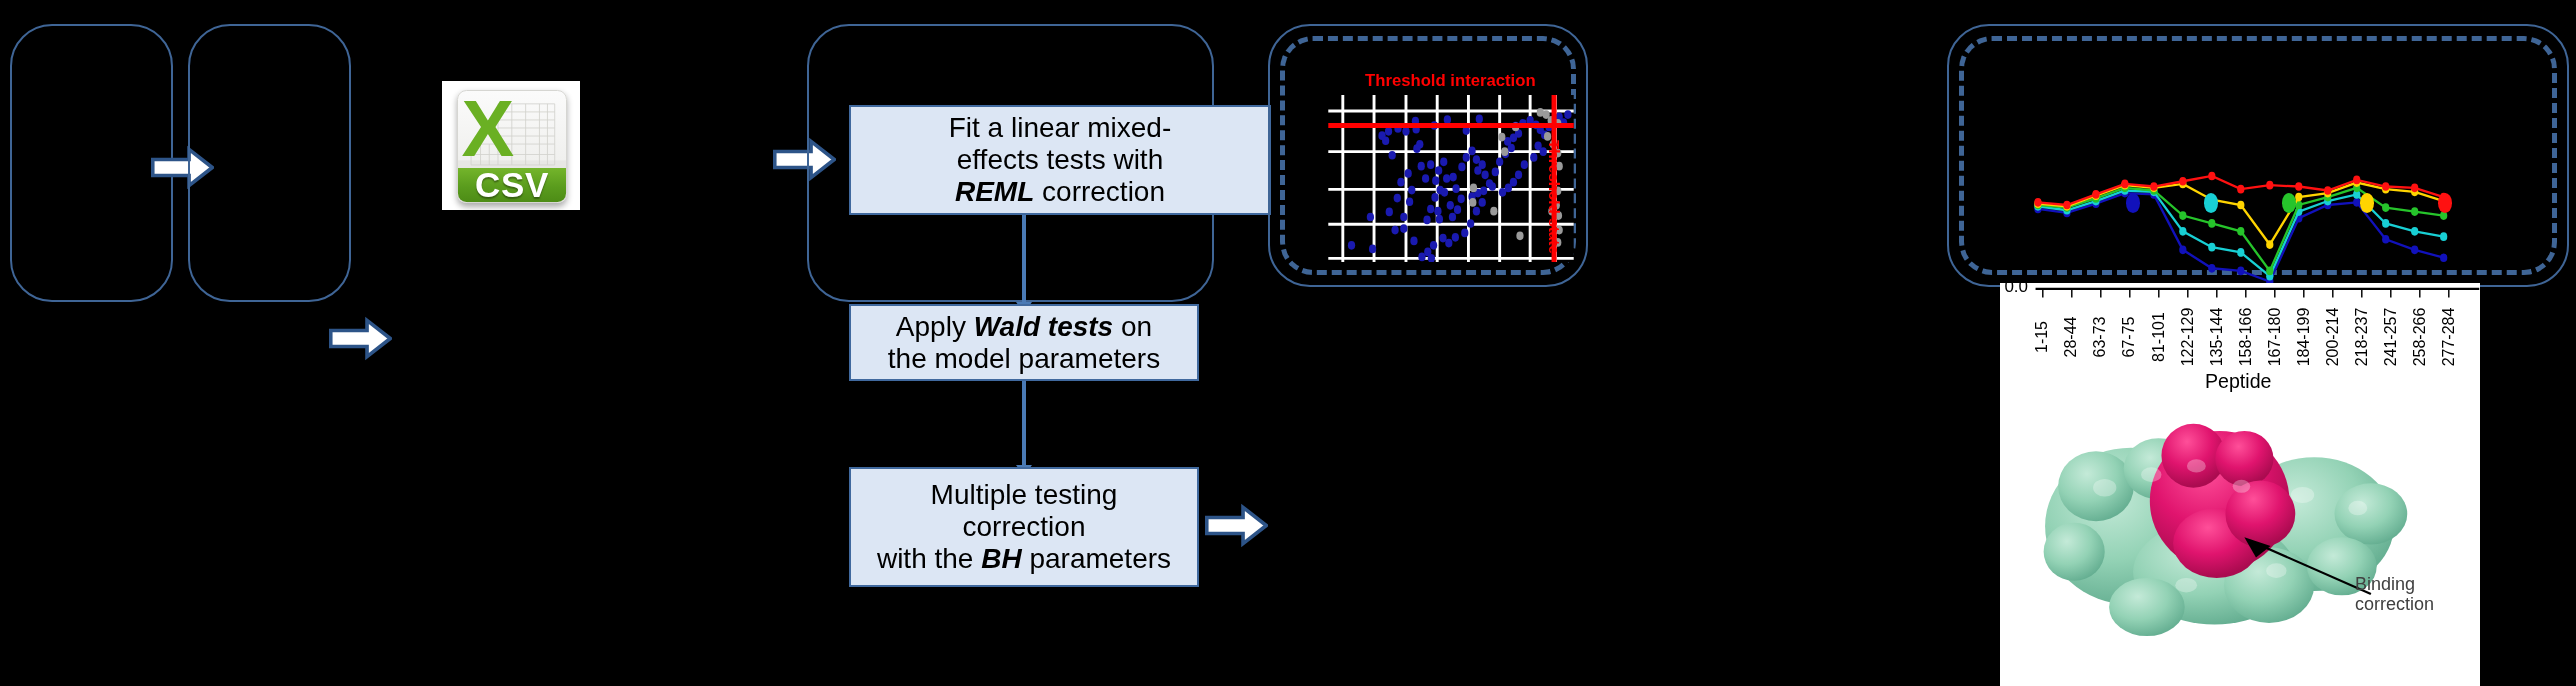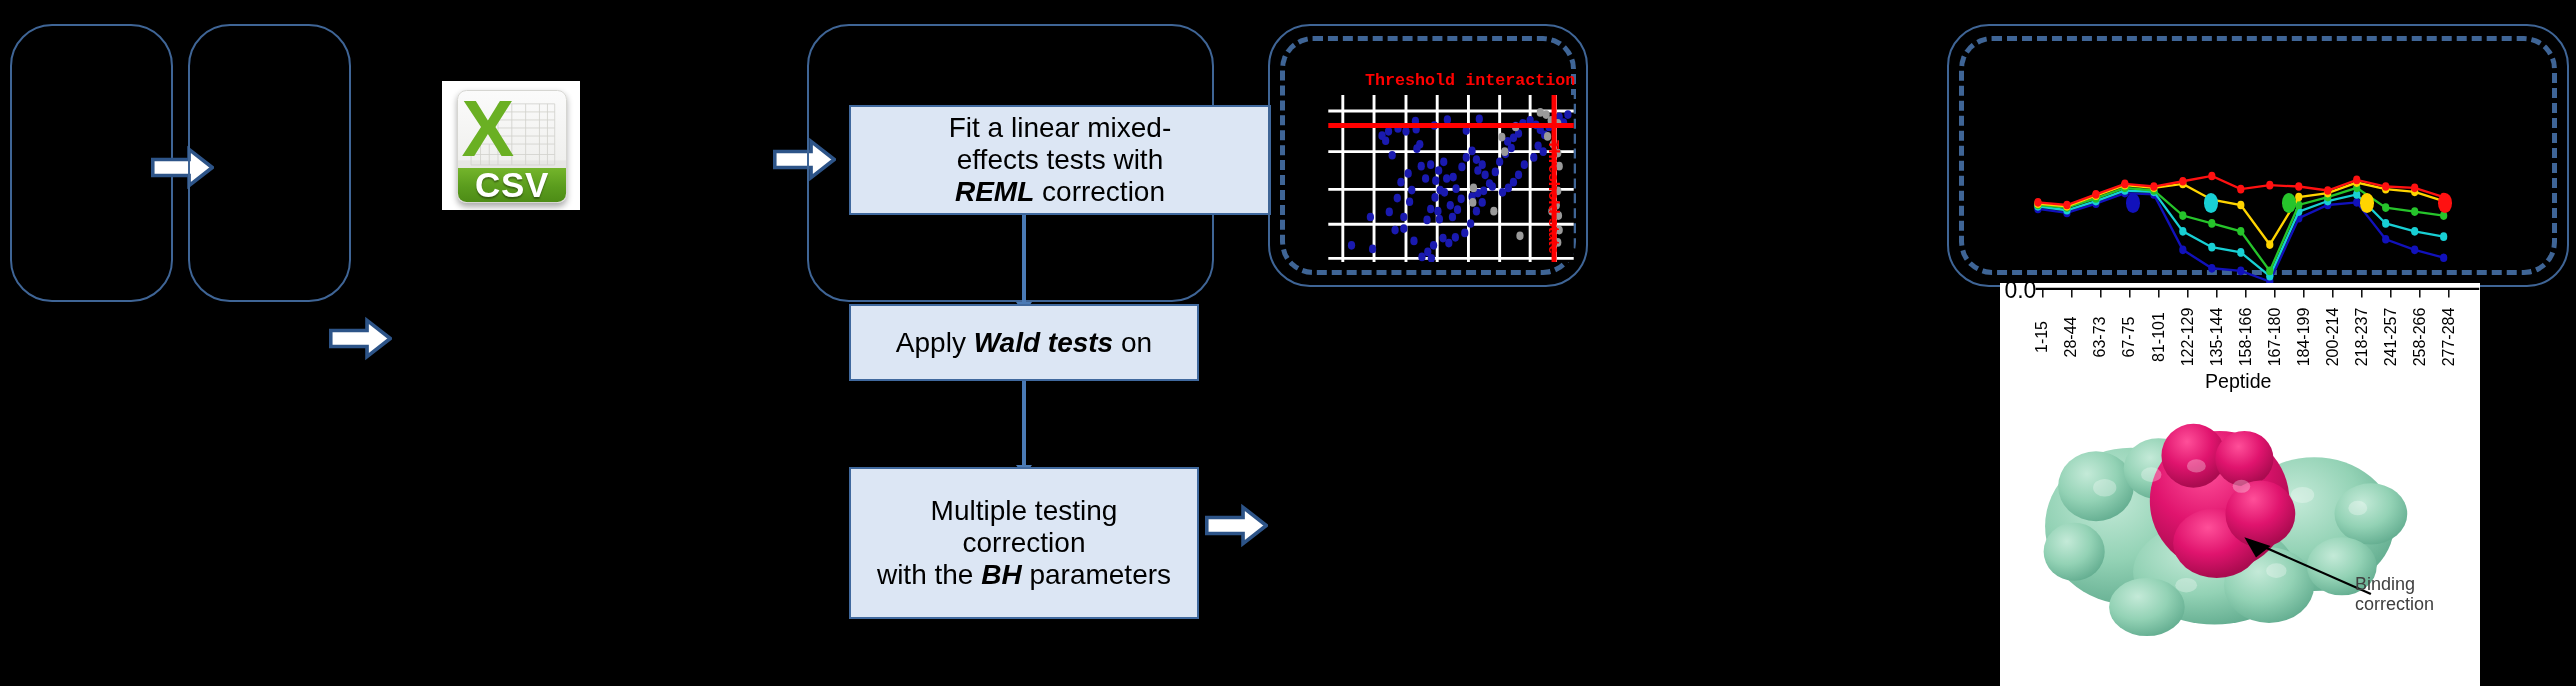--- a/index.html
+++ b/index.html
@@ -38,35 +38,35 @@
      font-family:"Liberation Sans",sans-serif;text-align:center;}
   #csv-band{position:absolute;left:0;bottom:0;width:100%;height:31%;
      background:linear-gradient(180deg,#74b52b 0%,#5a9c1d 55%,#4d8c16 100%);
      display:flex;align-items:center;justify-content:center;}
   #csv-band span{color:#fff;font-weight:bold;font-size:35px;letter-spacing:0.7px;
      text-shadow:0 1.5px 1.5px rgba(0,0,0,.35);font-family:"Liberation Sans",sans-serif;}
 
   
   #volcano-wrap{position:absolute;}
   #volcano-title{position:absolute;color:#ff0000;font-weight:bold;
-     font-size:16.7px;white-space:nowrap;font-family:Liberation Mono, monospace;}
+     font-size:16.7px;white-space:nowrap;font-family:Liberation Sans, sans-serif;}
   #volcano-vtitle{position:absolute;color:#ff0000;font-weight:bold;font-size:15.3px;
      white-space:nowrap;transform:rotate(90deg);transform-origin:left top;}
   #volcano-plot{position:absolute;}
 
   
   #pep-card{position:absolute;background:#ffffff;overflow:hidden;}
   #pep-lines{position:absolute;left:0;top:0;}
   #pep-legend{position:absolute;display:flex;}
   #pep-legend i{display:block;width:14px;height:19.6px;border-radius:50%;}
   #pep-ticklabels{position:absolute;display:flex;}
   #pep-ticklabels span{font-size:16px;color:#000;white-space:nowrap;
      transform:rotate(-90deg);transform-origin:center center;}
   #pep-axis-label{position:absolute;font-size:19.6px;color:#000;}
-  #pep-zero{position:absolute;font-size:23px;color:#000;}
+  #pep-zero{position:absolute;font-size:17px;color:#000;}
   #binding-label{position:absolute;font-size:18px;color:#404040;line-height:1.12;}
 </style>
 </head>
 <body>
 
 <div class="panel" id="panel-data" style="left:10.2px;top:24px;width:163px;height:278px;"></div>
 
 <div class="arrow" style="left:151px;top:145px;width:63px;height:45px;">
   <svg width="63" height="45" viewBox="0 0 86 62">
     <path d="M2 20 H52 V6 L84 31 L52 56 V42 H2 Z" fill="#ffffff" stroke="#2d5488" stroke-width="5"></path>
@@ -127,28 +127,29 @@
   </div>
 </div>
 
 <div class="connector" style="left:1022px;top:215px;height:89px;">
   <div class="head"></div>
 </div>
 
 <div class="flowbox" style="left:849px;top:304px;width:350px;height:77px;font-size:28px;">
   <div class="txt">
     <span>Apply </span><b>Wald tests</b><span> on</span><br>
+    <span>the model parameters</span>
   </div>
 </div>
 
 <div class="connector" style="left:1022px;top:381px;height:86px;">
   <div class="head"></div>
 </div>
 
-<div class="flowbox" style="left:849px;top:467px;width:350px;height:152px;font-size:28px;">
+<div class="flowbox" style="left:849px;top:467px;width:350px;height:120px;font-size:28px;">
   <div class="txt">
     <span>Multiple testing</span><br>
     <span>correction</span><br>
     <span>with the </span><b>BH</b><span> parameters</span>
   </div>
 </div>
 
 <div class="arrow" style="left:1205px;top:503px;width:63px;height:45px;">
   <svg width="63" height="45" viewBox="0 0 86 62">
     <path d="M2 20 H52 V6 L84 31 L52 56 V42 H2 Z" fill="#ffffff" stroke="#2d5488" stroke-width="5"></path>

